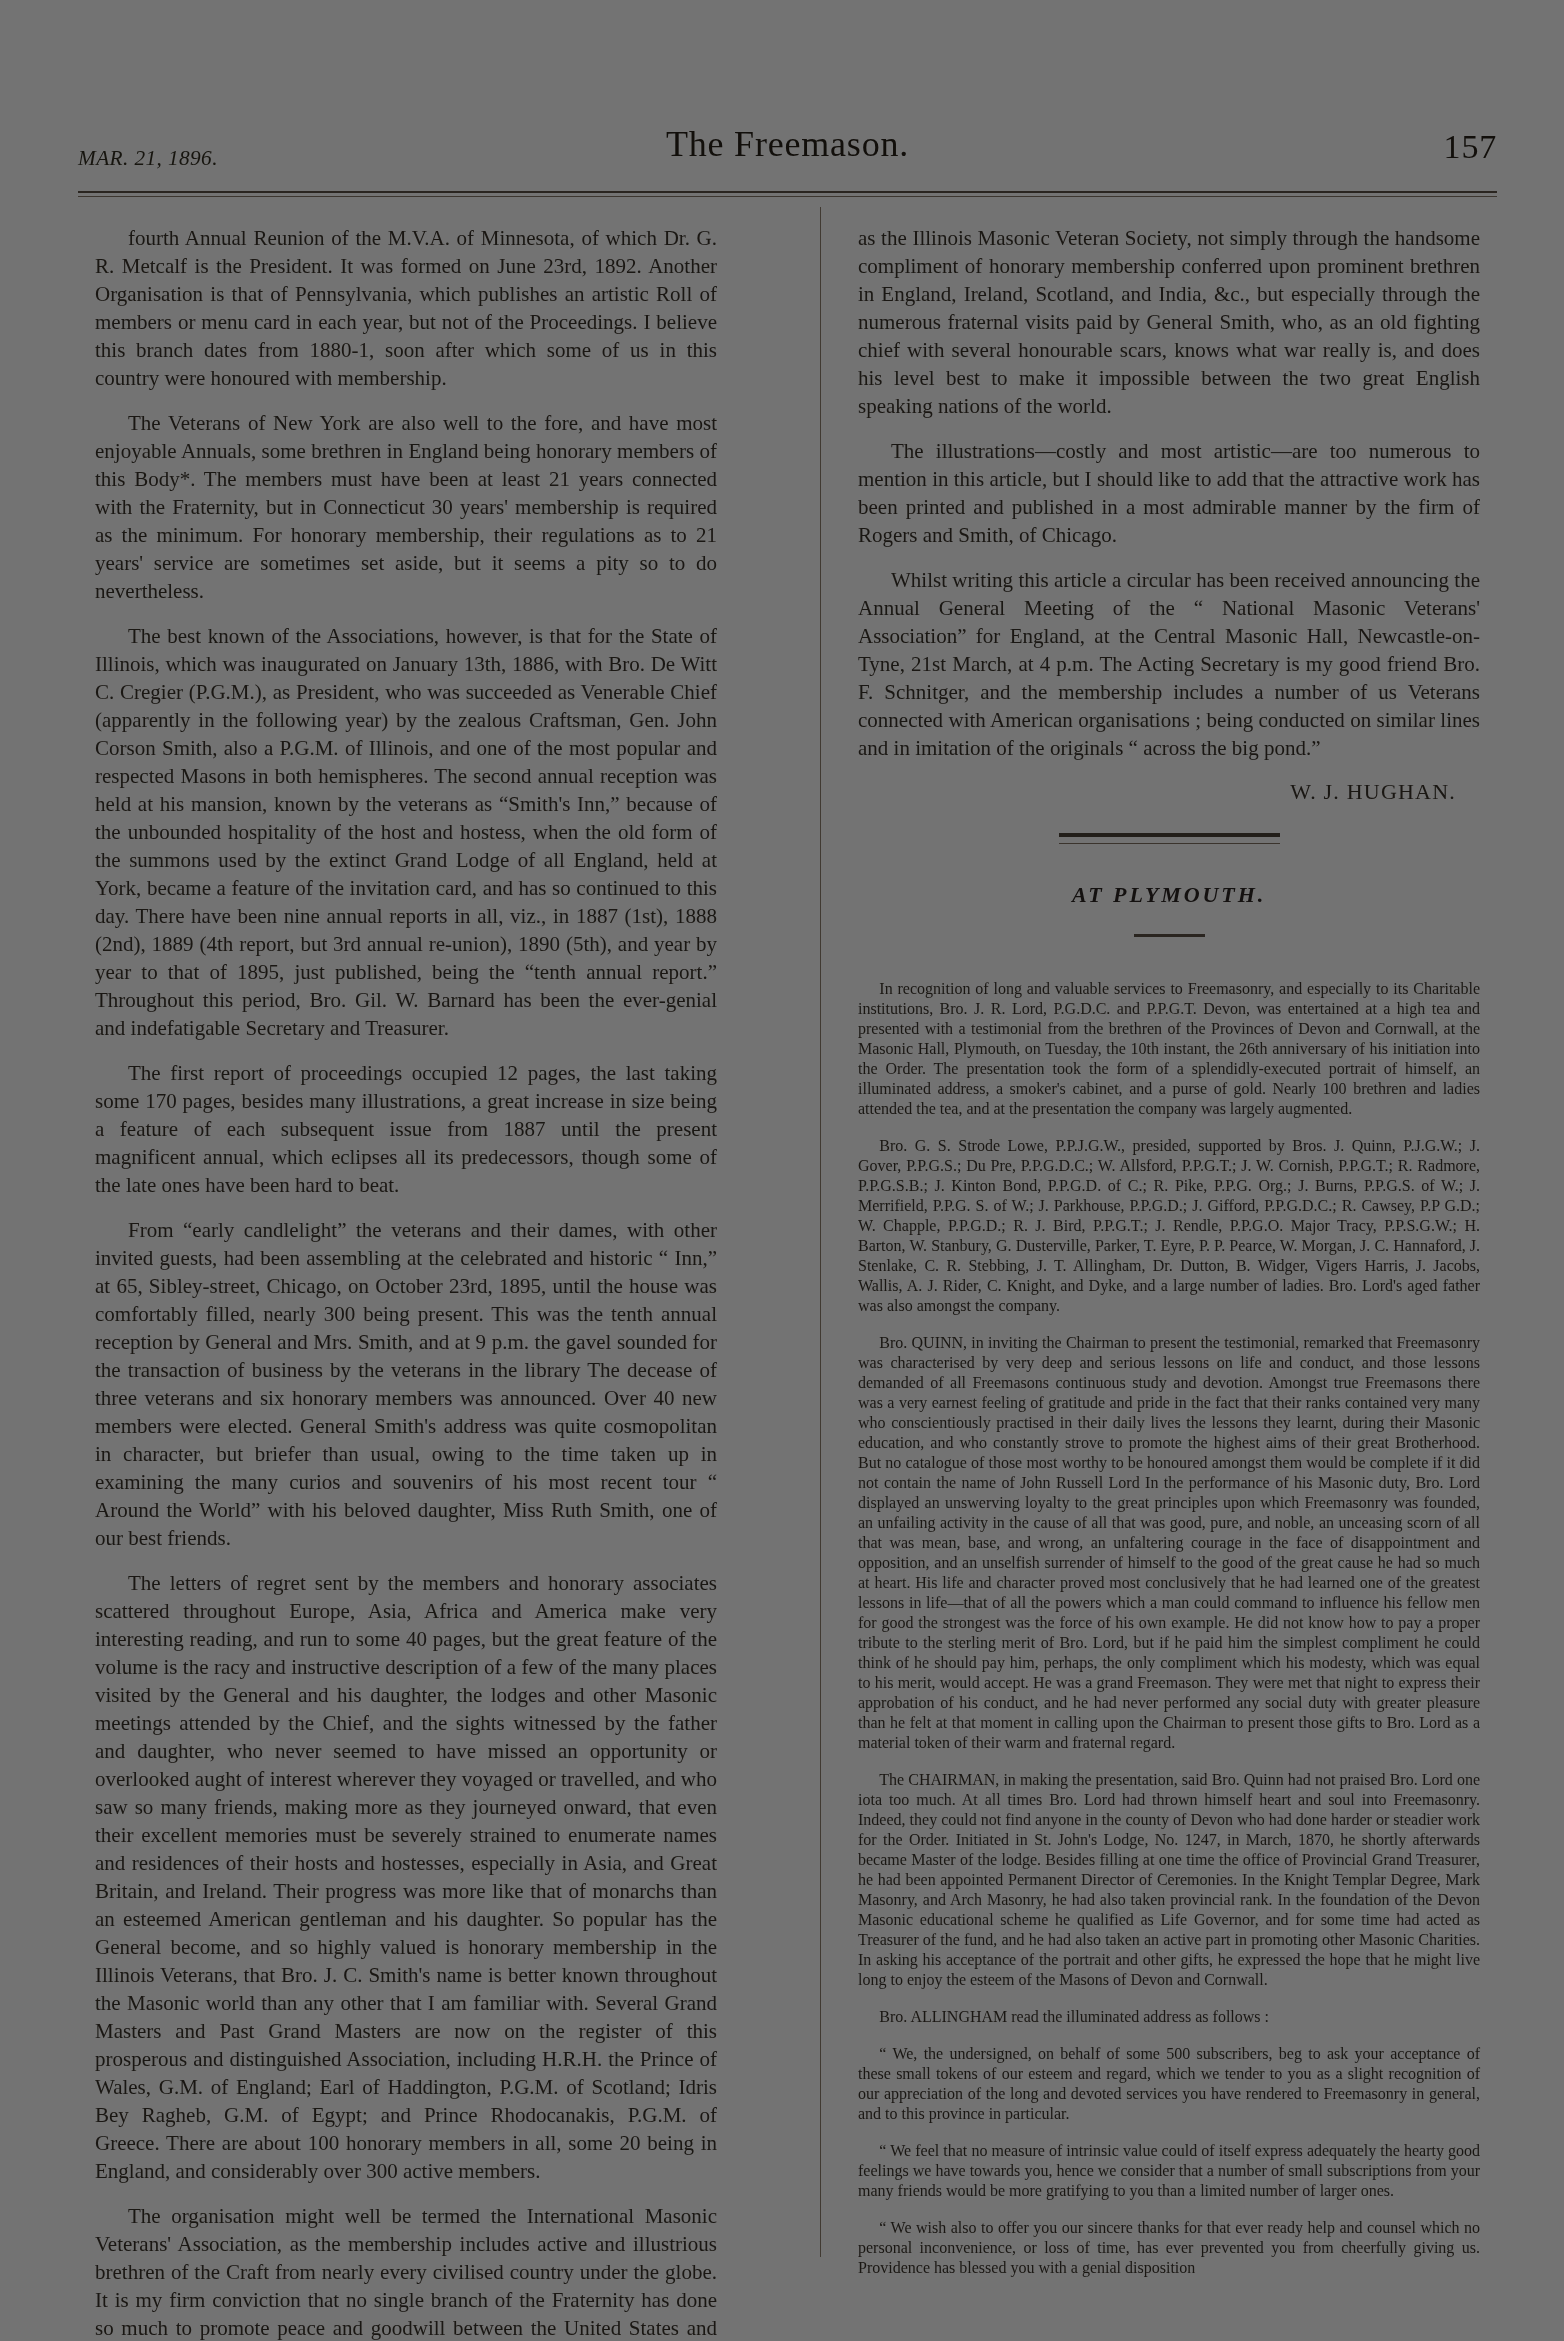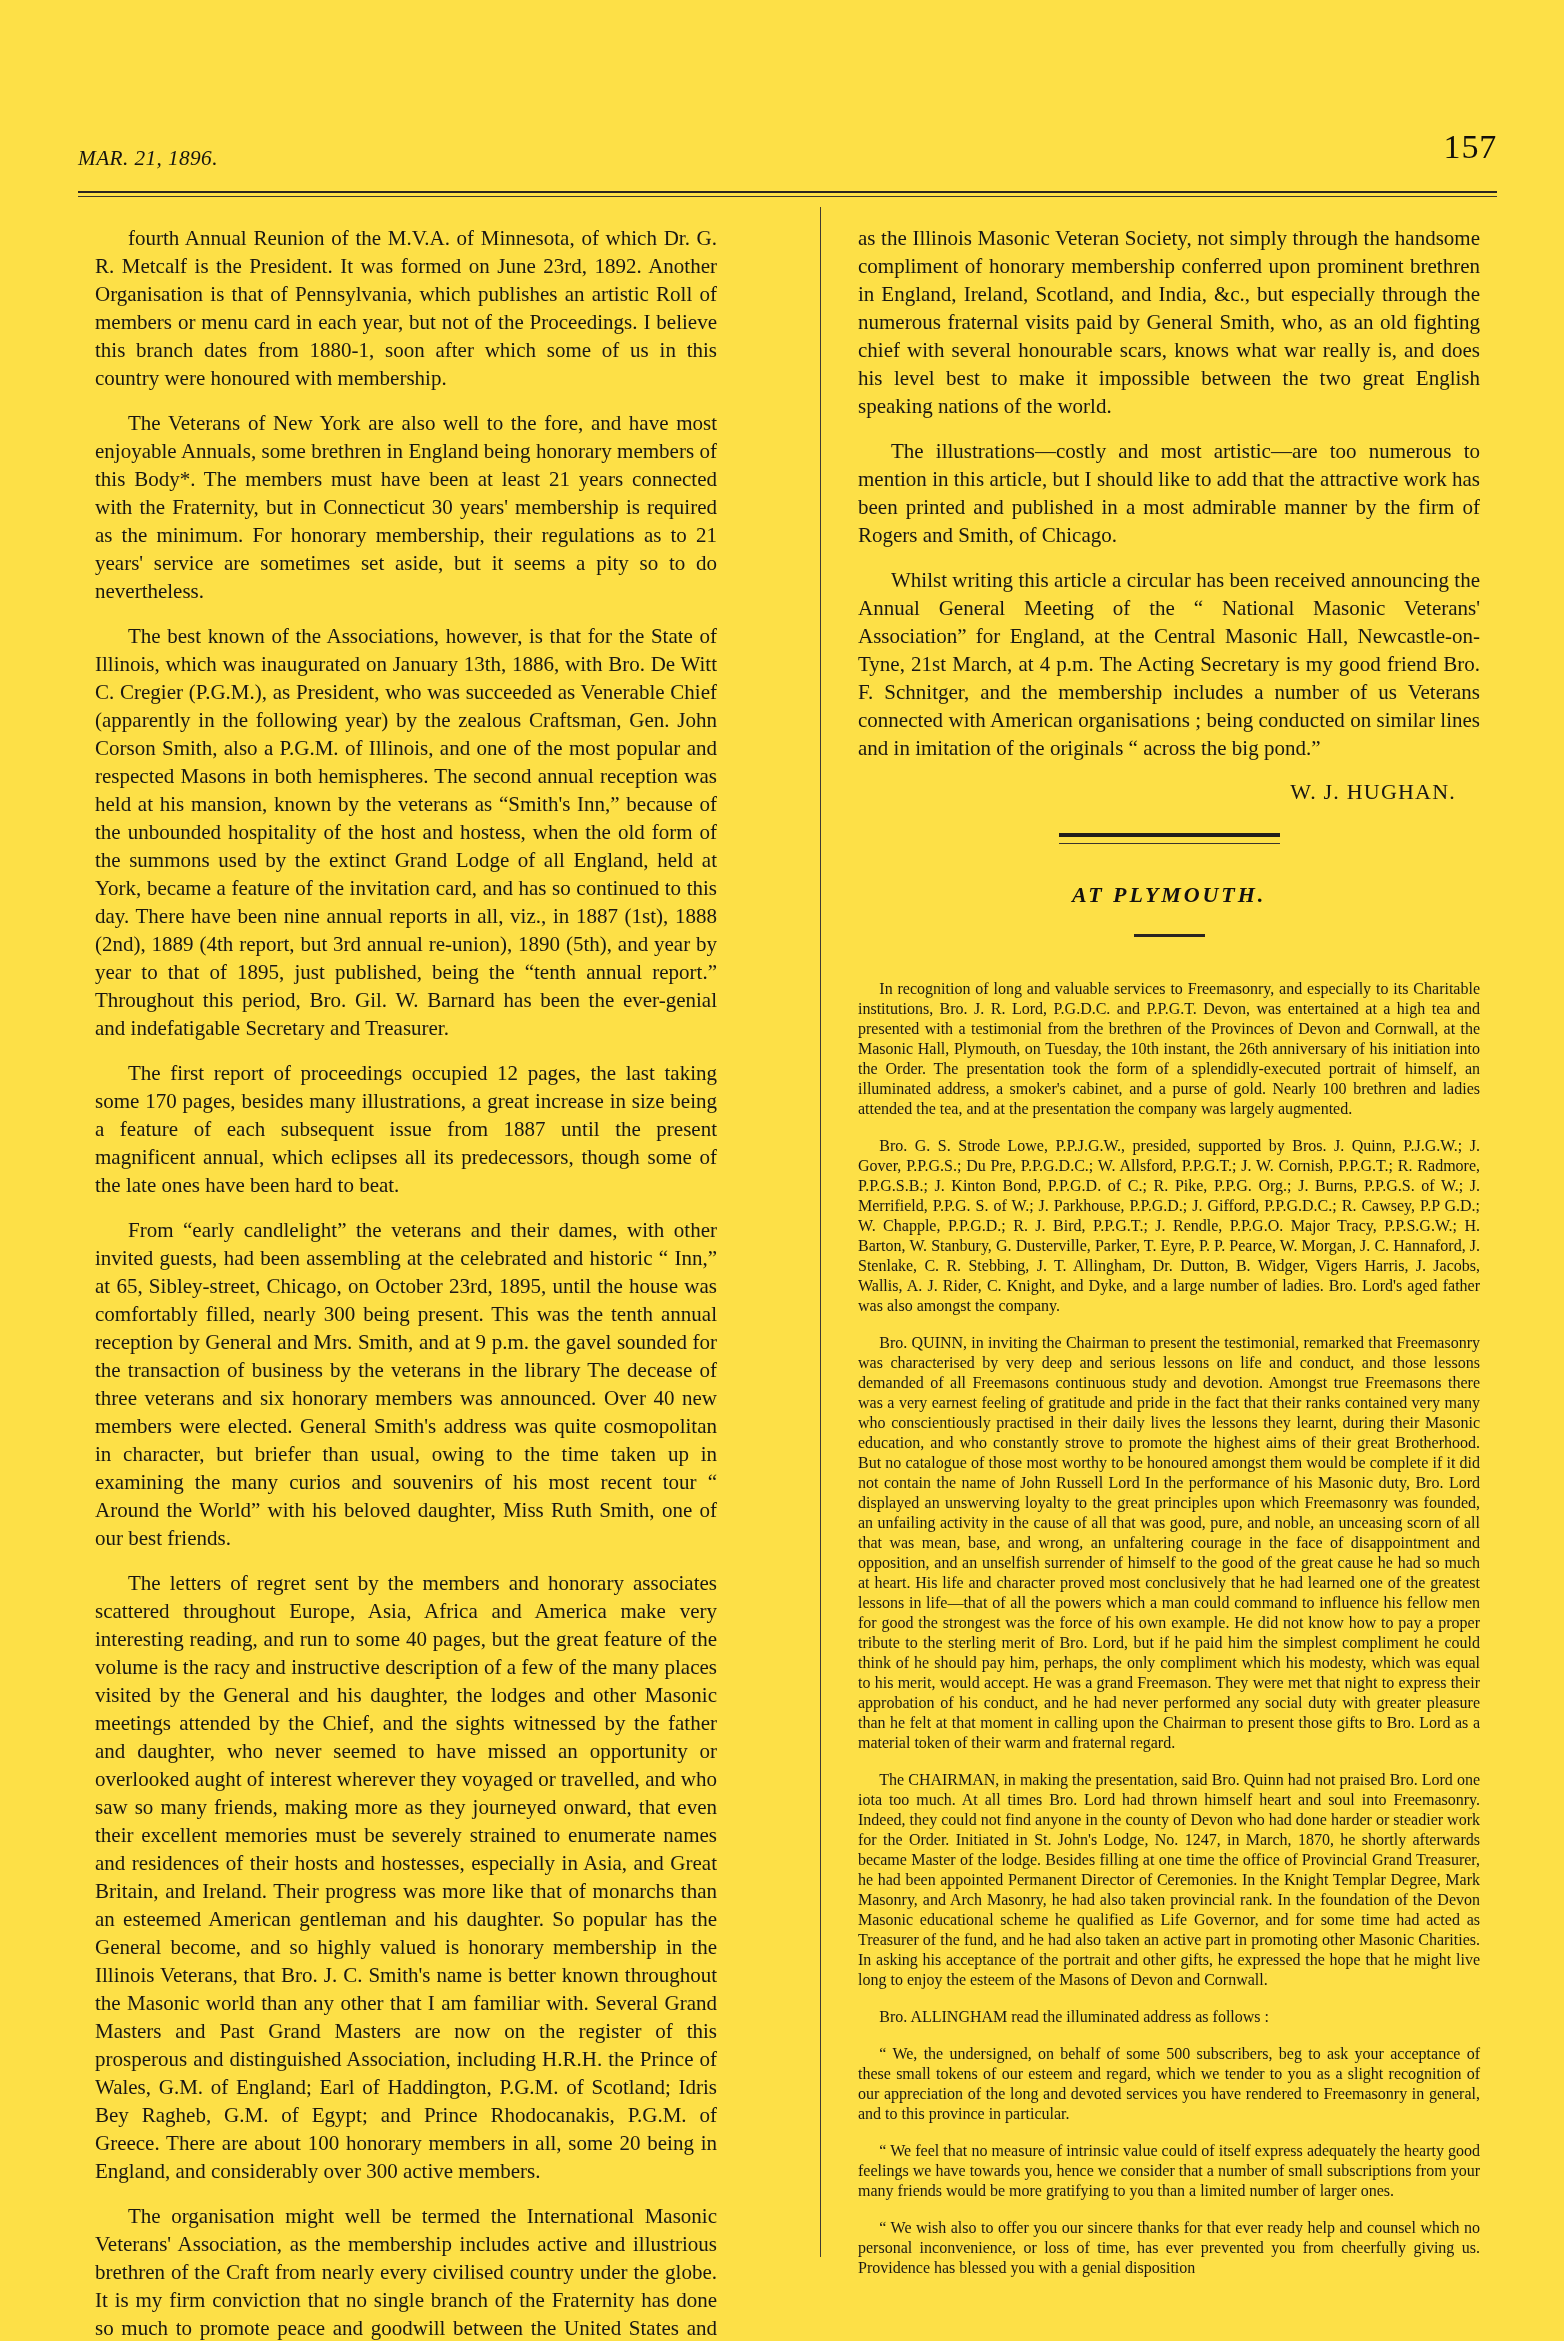--- a/index.html
+++ b/index.html
@@ -13,21 +13,21 @@
     font-family: "Liberation Serif", "DejaVu Serif", serif;
     color: #1a1713;
     position: relative;
     overflow: hidden;
   }
   .page {
     position: absolute;
     left: 0; top: 0;
     width: 1565px;
     height: 2342px;
-    background: #fde047;
+    background: #737373;
   }
 
   
   .masthead {
     position: absolute;
     left: 78px;
     top: 123px;
     width: 1419px;
     height: 66px;
   }
@@ -177,20 +177,21 @@
   
   .block { display: block; }
 </style>
 </head>
 <body>
 
 <div class="page">
 
   <div class="masthead">
     <div class="issue-date">MAR. 21, 1896.</div>
+    <div class="paper-title">The Freemason.</div>
     <div class="page-number">157</div>
   </div>
   <div class="masthead-rule"></div>
 
   <div class="columns">
 
     <div class="col-divider"></div>
 
     <div class="col col-left body-lg">
 

